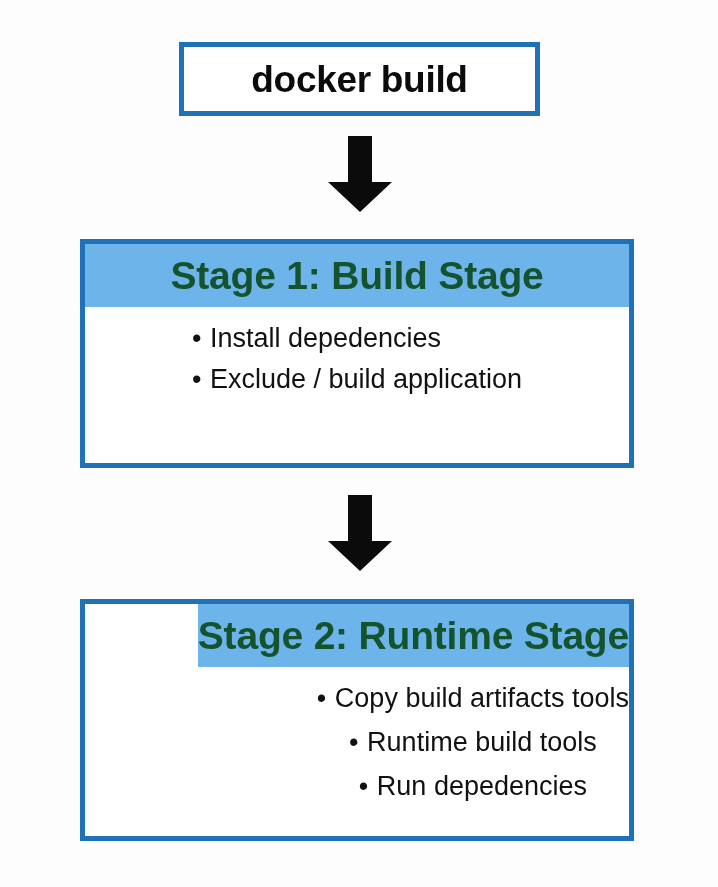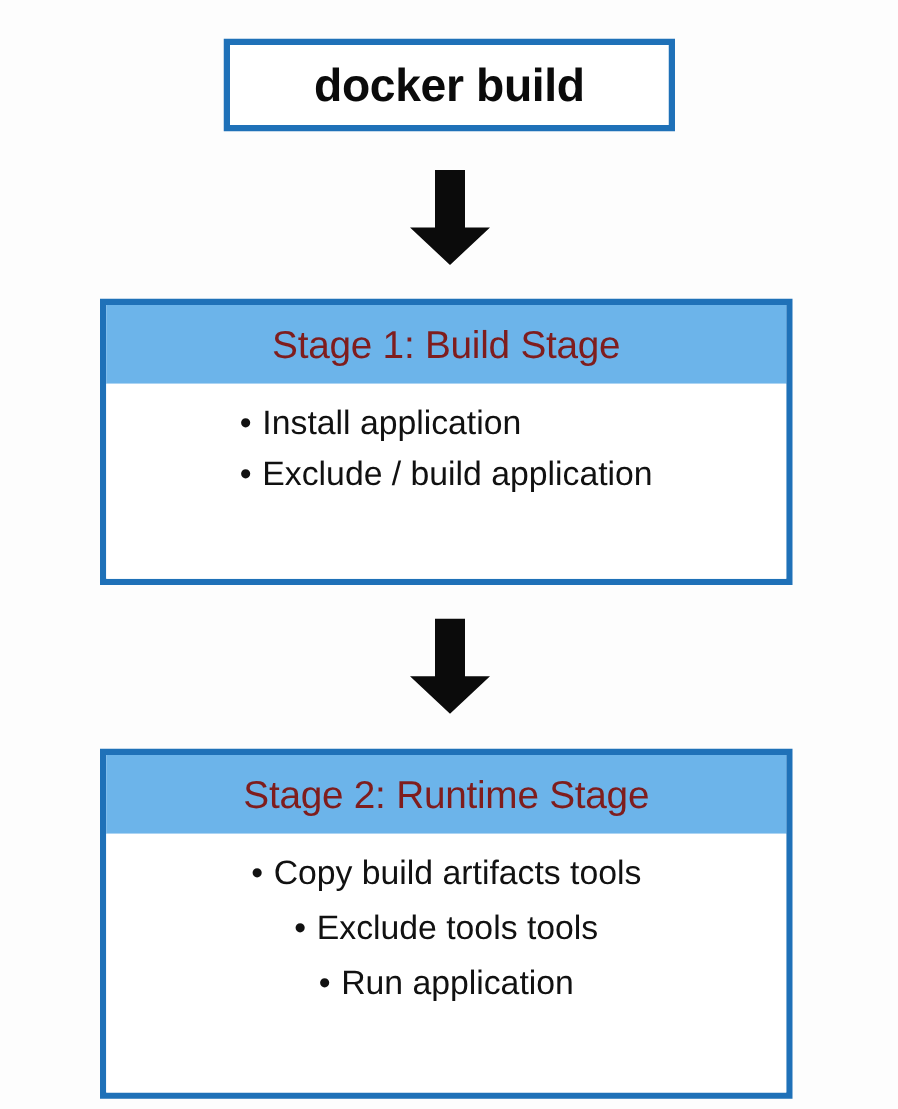--- a/index.html
+++ b/index.html
@@ -19,21 +19,21 @@
   .canvas {
     position: relative;
     width: 718px;
     height: 887px;
   }
 
   
   .cmd-box {
     position: absolute;
     left: 179px;
-    top: 31px;
+    top: 42px;
     width: 361px;
     height: 74px;
     box-sizing: border-box;
     background: #ffffff;
     border: 5px solid #1f71b8;
     display: flex;
     align-items: center;
     justify-content: center;
   }
   .cmd-box-label {
@@ -60,34 +60,34 @@
     position: absolute;
     left: 80px;
     width: 554px;
     box-sizing: border-box;
     background: #ffffff;
     border: 5px solid #1f71b8;
     display: flex;
     flex-direction: column;
   }
   .stage-1 { top: 239px; height: 229px; }
-  .stage-2 { top: 599px; height: 280px; }
+  .stage-2 { top: 599px; height: 242px; align-items: flex-end; }
 
   .stage-header {
     background: #6cb4ea;
     height: 63px;
     flex: 0 0 63px;
     display: flex;
     align-items: center;
     justify-content: center;
   }
   .stage-header-title {
-    font-size: 31px;
-    font-weight: normal;
-    color: #7f1d1d;
+    font-size: 39px;
+    font-weight: bold;
+    color: #14532d;
     letter-spacing: -0.2px;
     line-height: 1;
   }
 
   .stage-body {
     flex: 1 1 auto;
     background: #ffffff;
     display: flex;
     flex-direction: column;
     justify-content: flex-start;
@@ -148,21 +148,21 @@
 
   <div class="stage-box stage-1">
     <div class="stage-header">
       <span class="stage-header-title">Stage 1: Build Stage</span>
     </div>
     <div class="stage-body">
       <ul class="bullet-list">
         <div class="bullet-list-inner">
           <li class="bullet-item">
             <span class="bullet-dot">•</span>
-            <span class="bullet-text">Install application</span>
+            <span class="bullet-text">Install depedencies</span>
           </li>
           <li class="bullet-item">
             <span class="bullet-dot">•</span>
             <span class="bullet-text">Exclude / build application</span>
           </li>
         </div>
       </ul>
     </div>
   </div>
 
@@ -178,24 +178,24 @@
     </div>
     <div class="stage-body">
       <ul class="bullet-list">
         <div class="bullet-list-inner">
           <li class="bullet-item">
             <span class="bullet-dot">•</span>
             <span class="bullet-text">Copy build artifacts tools</span>
           </li>
           <li class="bullet-item">
             <span class="bullet-dot">•</span>
-            <span class="bullet-text">Exclude tools tools</span>
-          </li>
-          <li class="bullet-item">
-            <span class="bullet-dot">•</span>
-            <span class="bullet-text">Run application</span>
+            <span class="bullet-text">Runtime build tools</span>
+          </li>
+          <li class="bullet-item">
+            <span class="bullet-dot">•</span>
+            <span class="bullet-text">Run depedencies</span>
           </li>
         </div>
       </ul>
     </div>
   </div>
 
 </div>
 
 </body></html>

